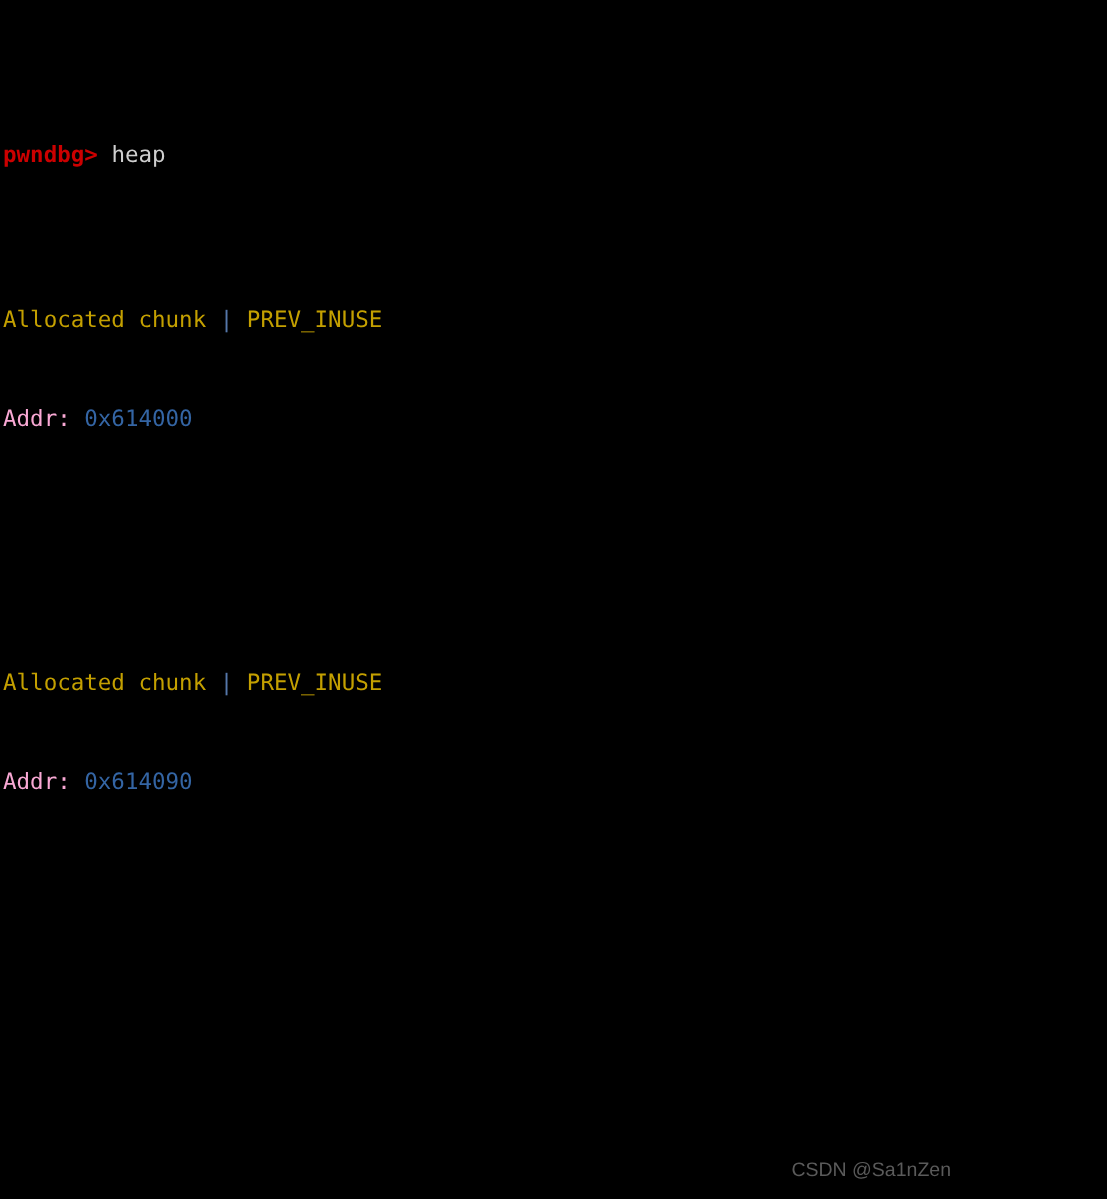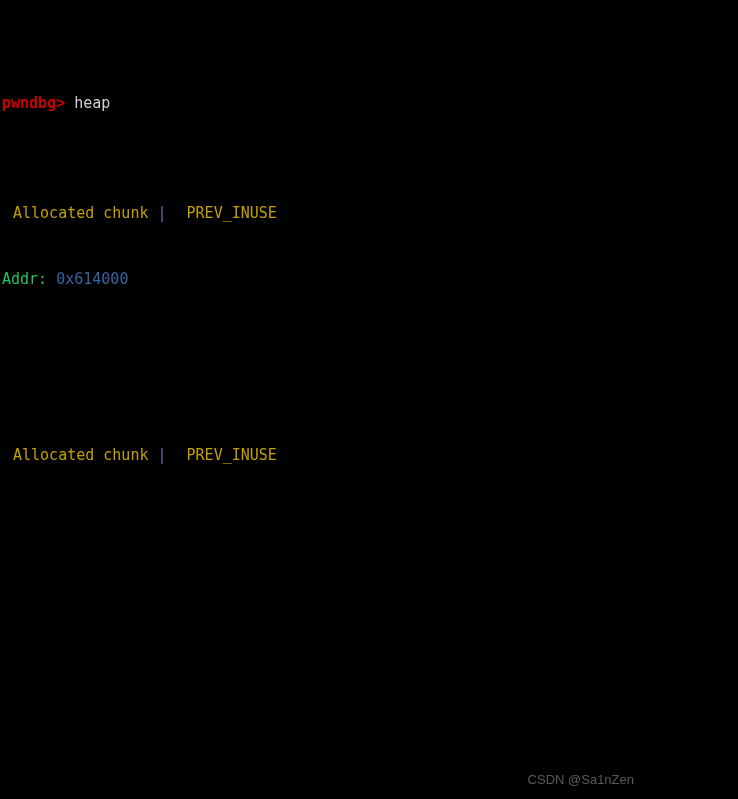--- a/index.html
+++ b/index.html
@@ -30,22 +30,22 @@
   .line {
     height: 22px;
     white-space: pre;
     position: relative;
   }
   .blank { height: 22px; }
 
   
   .c-prompt   { color: #cc0000; font-weight: bold; }
   .c-cmd      { color: #cfcfcf; }
-  .c-plain    { color: #22c55e; }
-  .c-yellow   { color: #c4a000; margin-left: 11px; }
+  .c-plain    { color: #f9a8d4; }
+  .c-yellow   { color: #c4a000; }
   .c-blue     { color: #3465a4; text-align: center; }
   .c-sep      { color: #5577aa; }
   .watermark {
     position: absolute;
     right: 10px;
     bottom: 8px;
     font-size: 13px;
     color: #5a5a5a;
     font-family: "Liberation Sans", sans-serif;
     white-space: pre;
@@ -59,20 +59,21 @@
   
   <div class="line"><span class="c-prompt">pwndbg&gt;</span><span class="c-cmd"> </span><span class="c-cmd">heap</span></div>
 
   
   <div class="line"><span class="c-yellow">Allocated chunk</span><span> </span><span class="c-sep">|</span><span> </span><span class="c-yellow">PREV_INUSE</span></div>
   <div class="line"><span class="c-plain">Addr:</span><span> </span><span class="c-blue">0x614000</span></div>
   <div class="blank"></div>
 
   
   <div class="line"><span class="c-yellow">Allocated chunk</span><span> </span><span class="c-sep">|</span><span> </span><span class="c-yellow">PREV_INUSE</span></div>
+  <div class="line"><span class="c-plain">Addr:</span><span> </span><span class="c-blue">0x614090</span></div>
   <div class="blank"></div>
 
   
   
   
   
   
 
   
   

